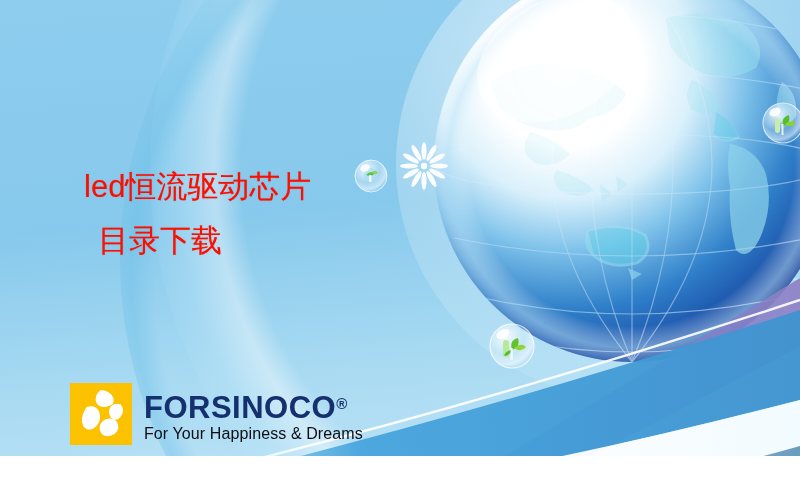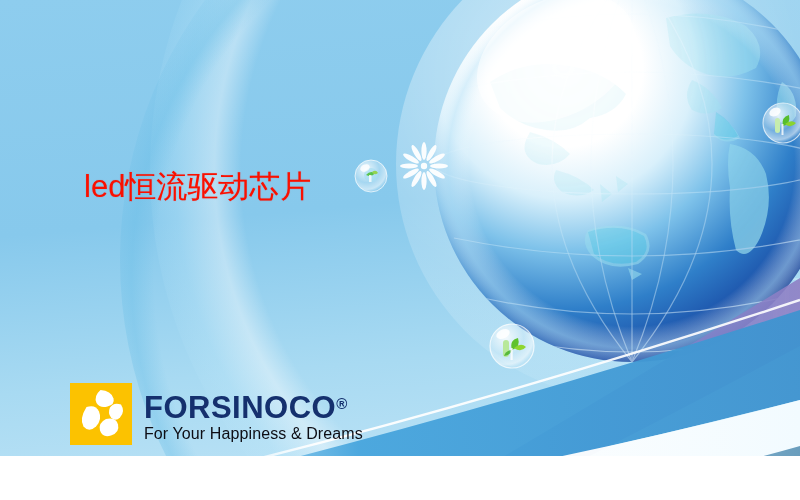--- a/index.html
+++ b/index.html
@@ -469,20 +469,21 @@
 
     <path d="M330 250 Q560 212 800 150 L800 208 Q600 250 470 250 Z" fill="url(#ribWhite)"></path>
 
     <path d="M560 250 Q680 230 800 196 L800 222 Q690 250 620 250 Z" fill="url(#ribTeal)" opacity="0.75"></path>
 
     <path d="M600 250 Q700 244 800 222 L800 250 Z" fill="#f6fbfe"></path>
   </svg>
 
   <div id="headline">
     <div class="hl-line hl-line-1">led恒流驱动芯片</div>
+    <div class="hl-line hl-line-2">目录下载</div>
   </div>
 
   <div id="logo">
     <div id="logo-mark">
       <svg width="62" height="62" viewBox="0 0 62 62">
         <g fill="#ffffff">
 
           <path d="M30.5 7 Q41 7.5 43.5 15.5 Q45 21.5 37.5 23.5 Q30 25.5 26.5 20 Q23.5 13 30.5 7 Z"></path>
 
           <path d="M51 21.5 Q55.5 28.5 50 34.5 Q45.5 39 41 34.5 Q37.5 30 40 24.5 Q43.5 19 51 21.5 Z"></path>

